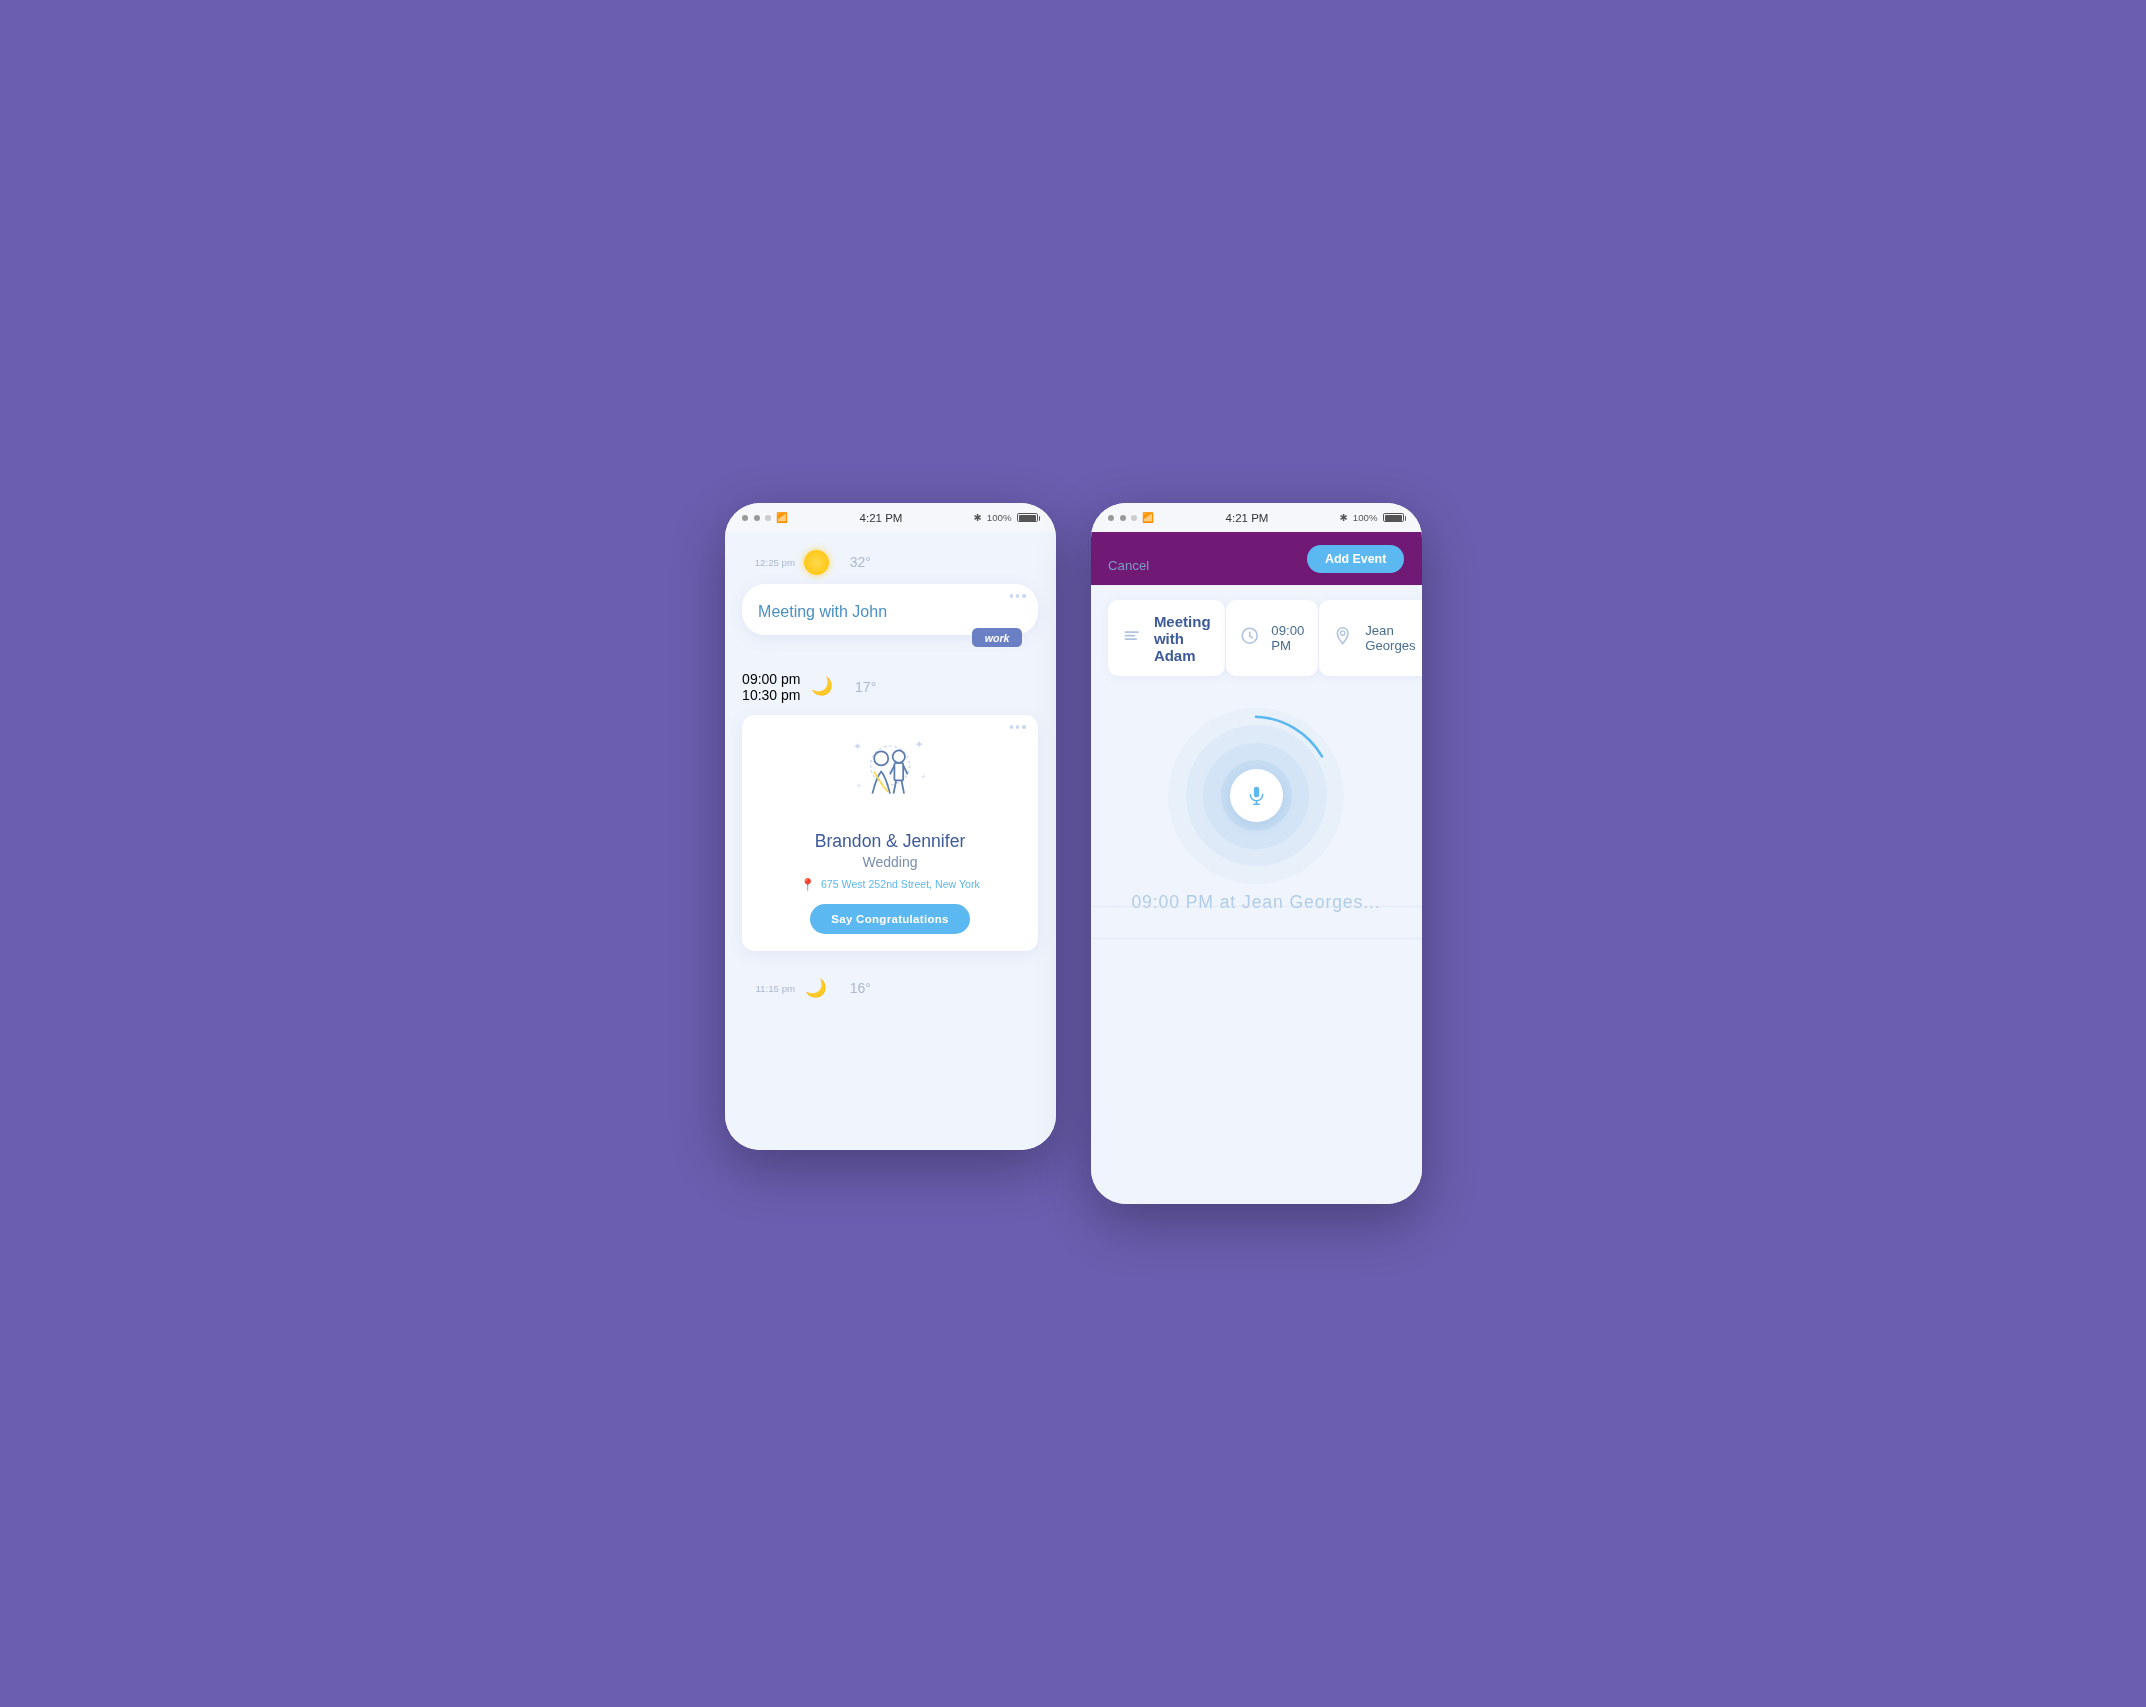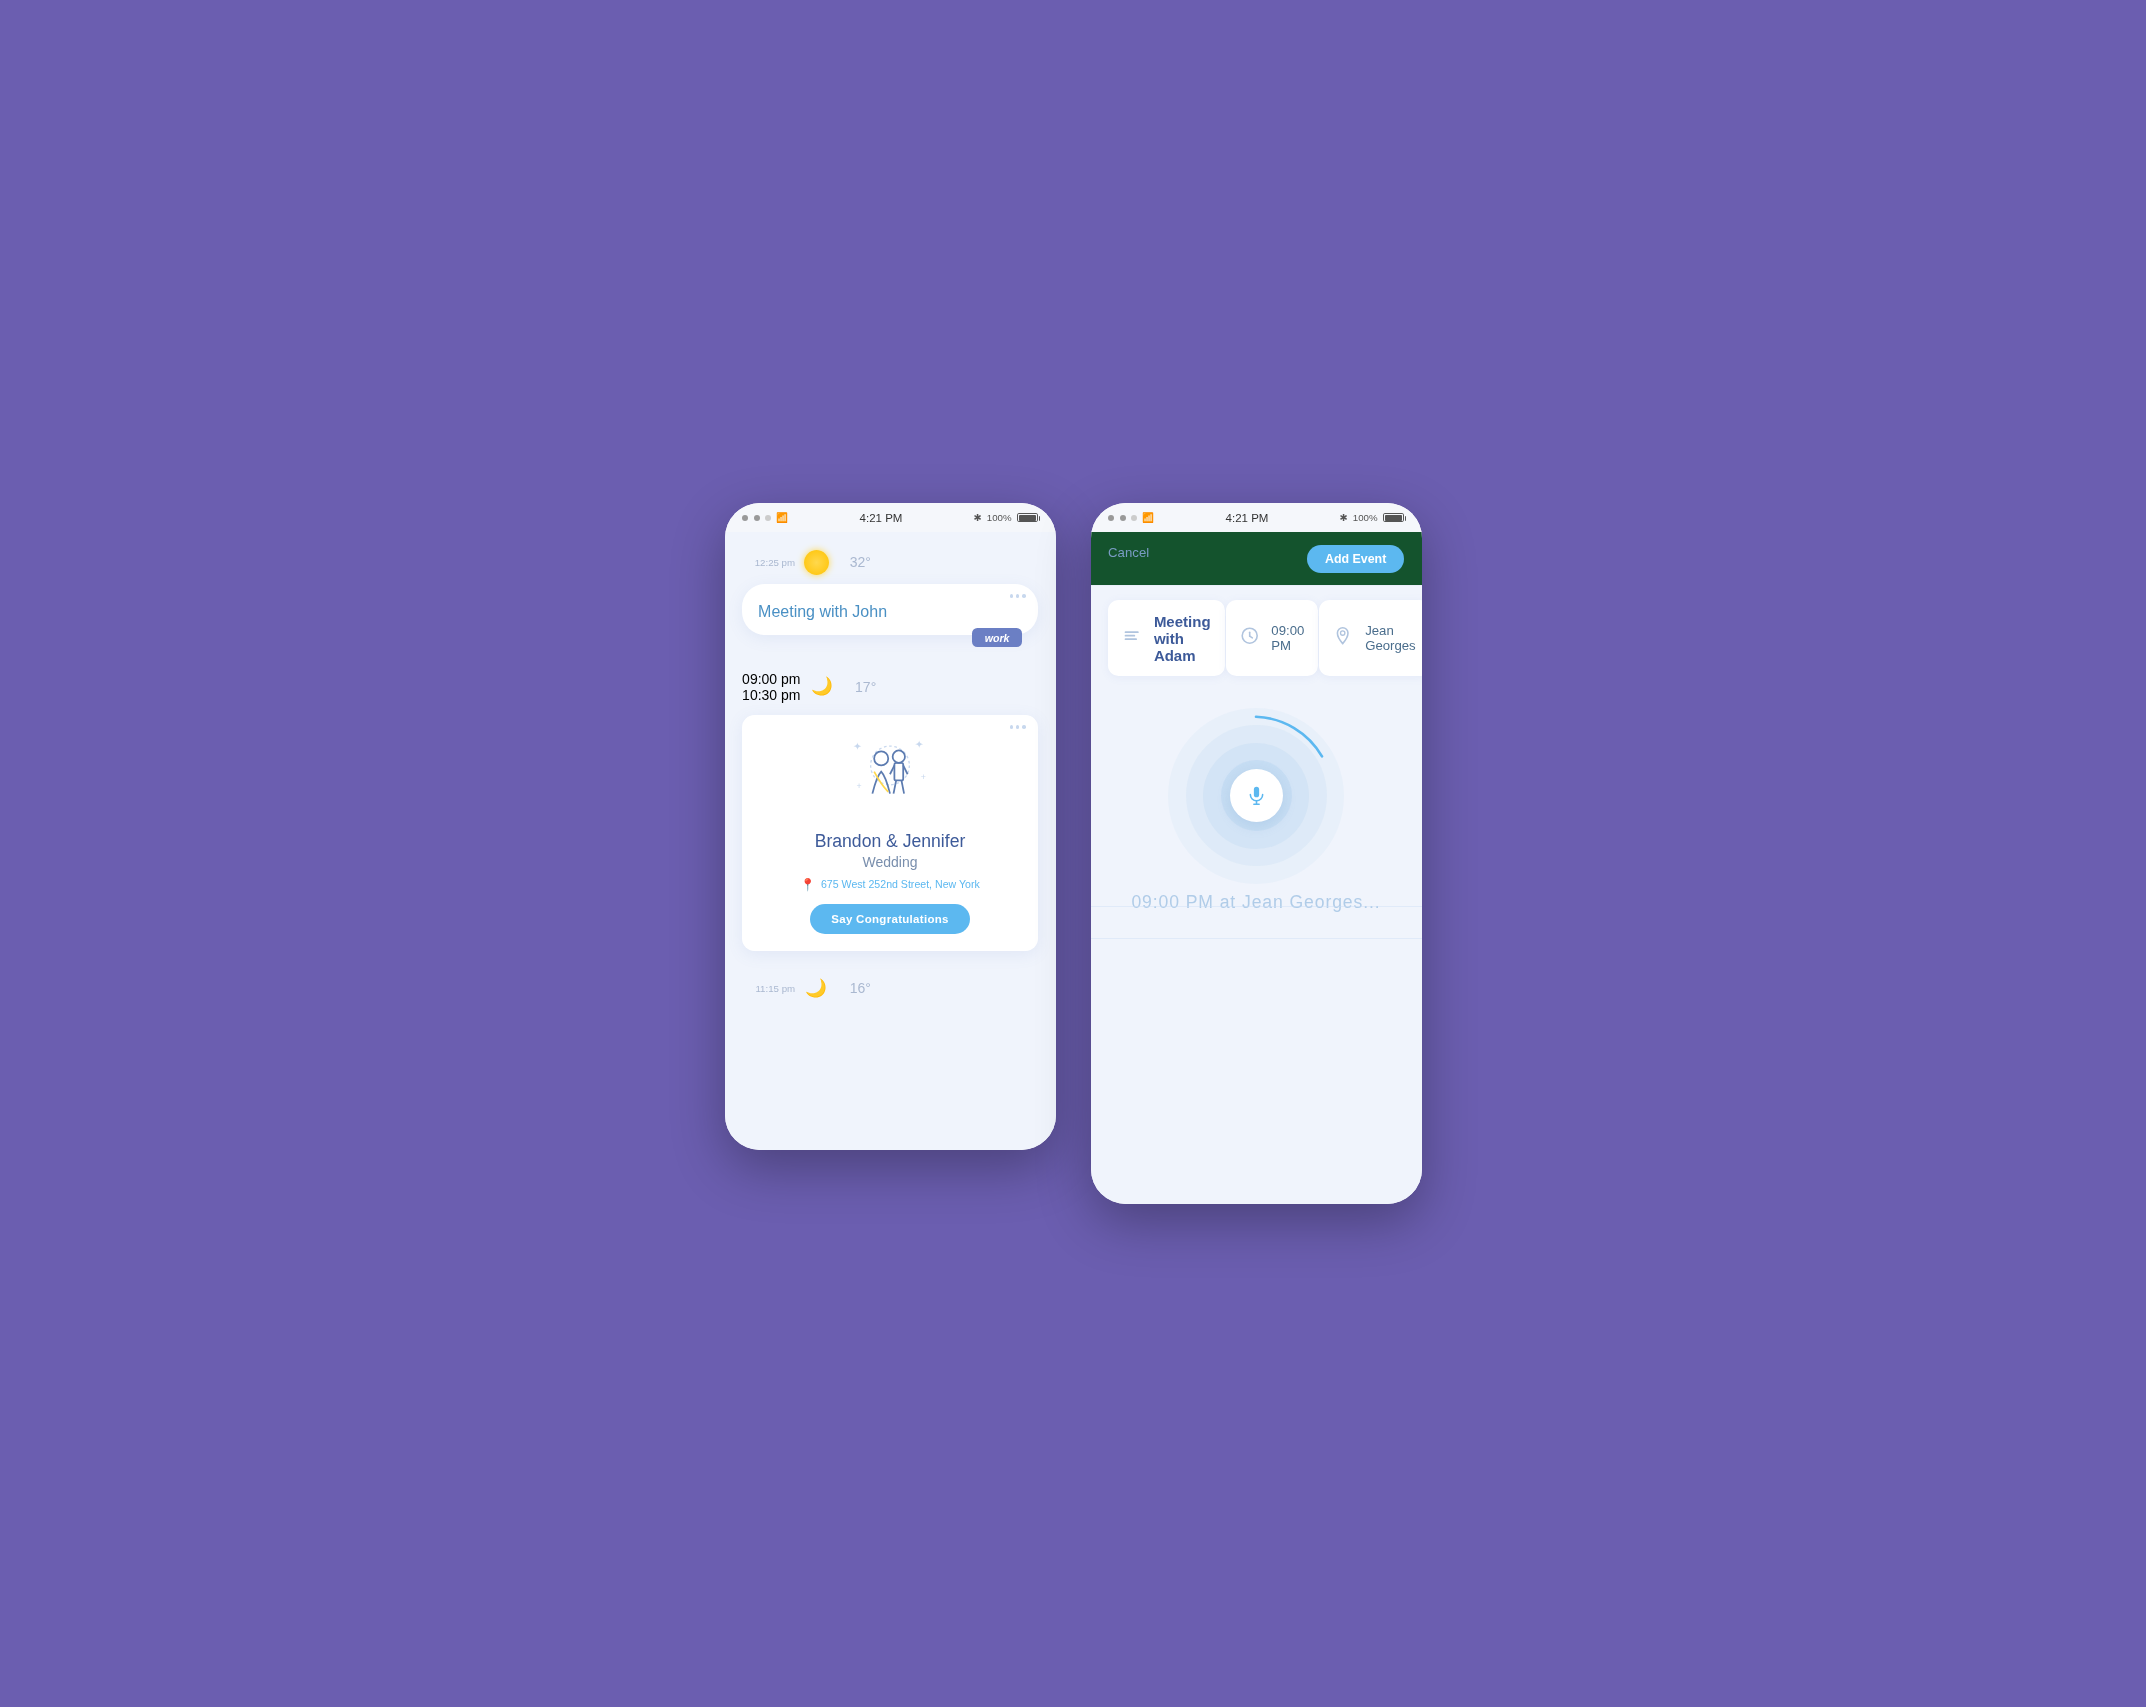--- a/index.html
+++ b/index.html
@@ -163,24 +163,24 @@
       cursor: pointer;
       letter-spacing: 0.3px;
     }
 
     
     .right-phone .phone-body {
       background: #f0f4fc;
       min-height: 618px;
     }
     .right-header {
-      background: #14532d;
+      background: #701a75;
       display: flex;
       justify-content: space-between;
-      align-items: flex-start;
+      align-items: flex-end;
       padding: 12.4px 17.6px;
       border-bottom: 0.9px solid #e8eef8;
     }
     .cancel-btn {
       background: none; border: none;
       color: #7a9cc4; font-size: 13.2px; cursor: pointer;
     }
     .add-event-btn {
       background: #5cb8f0; color: #fff;
       border: none; border-radius: 17.6px;

